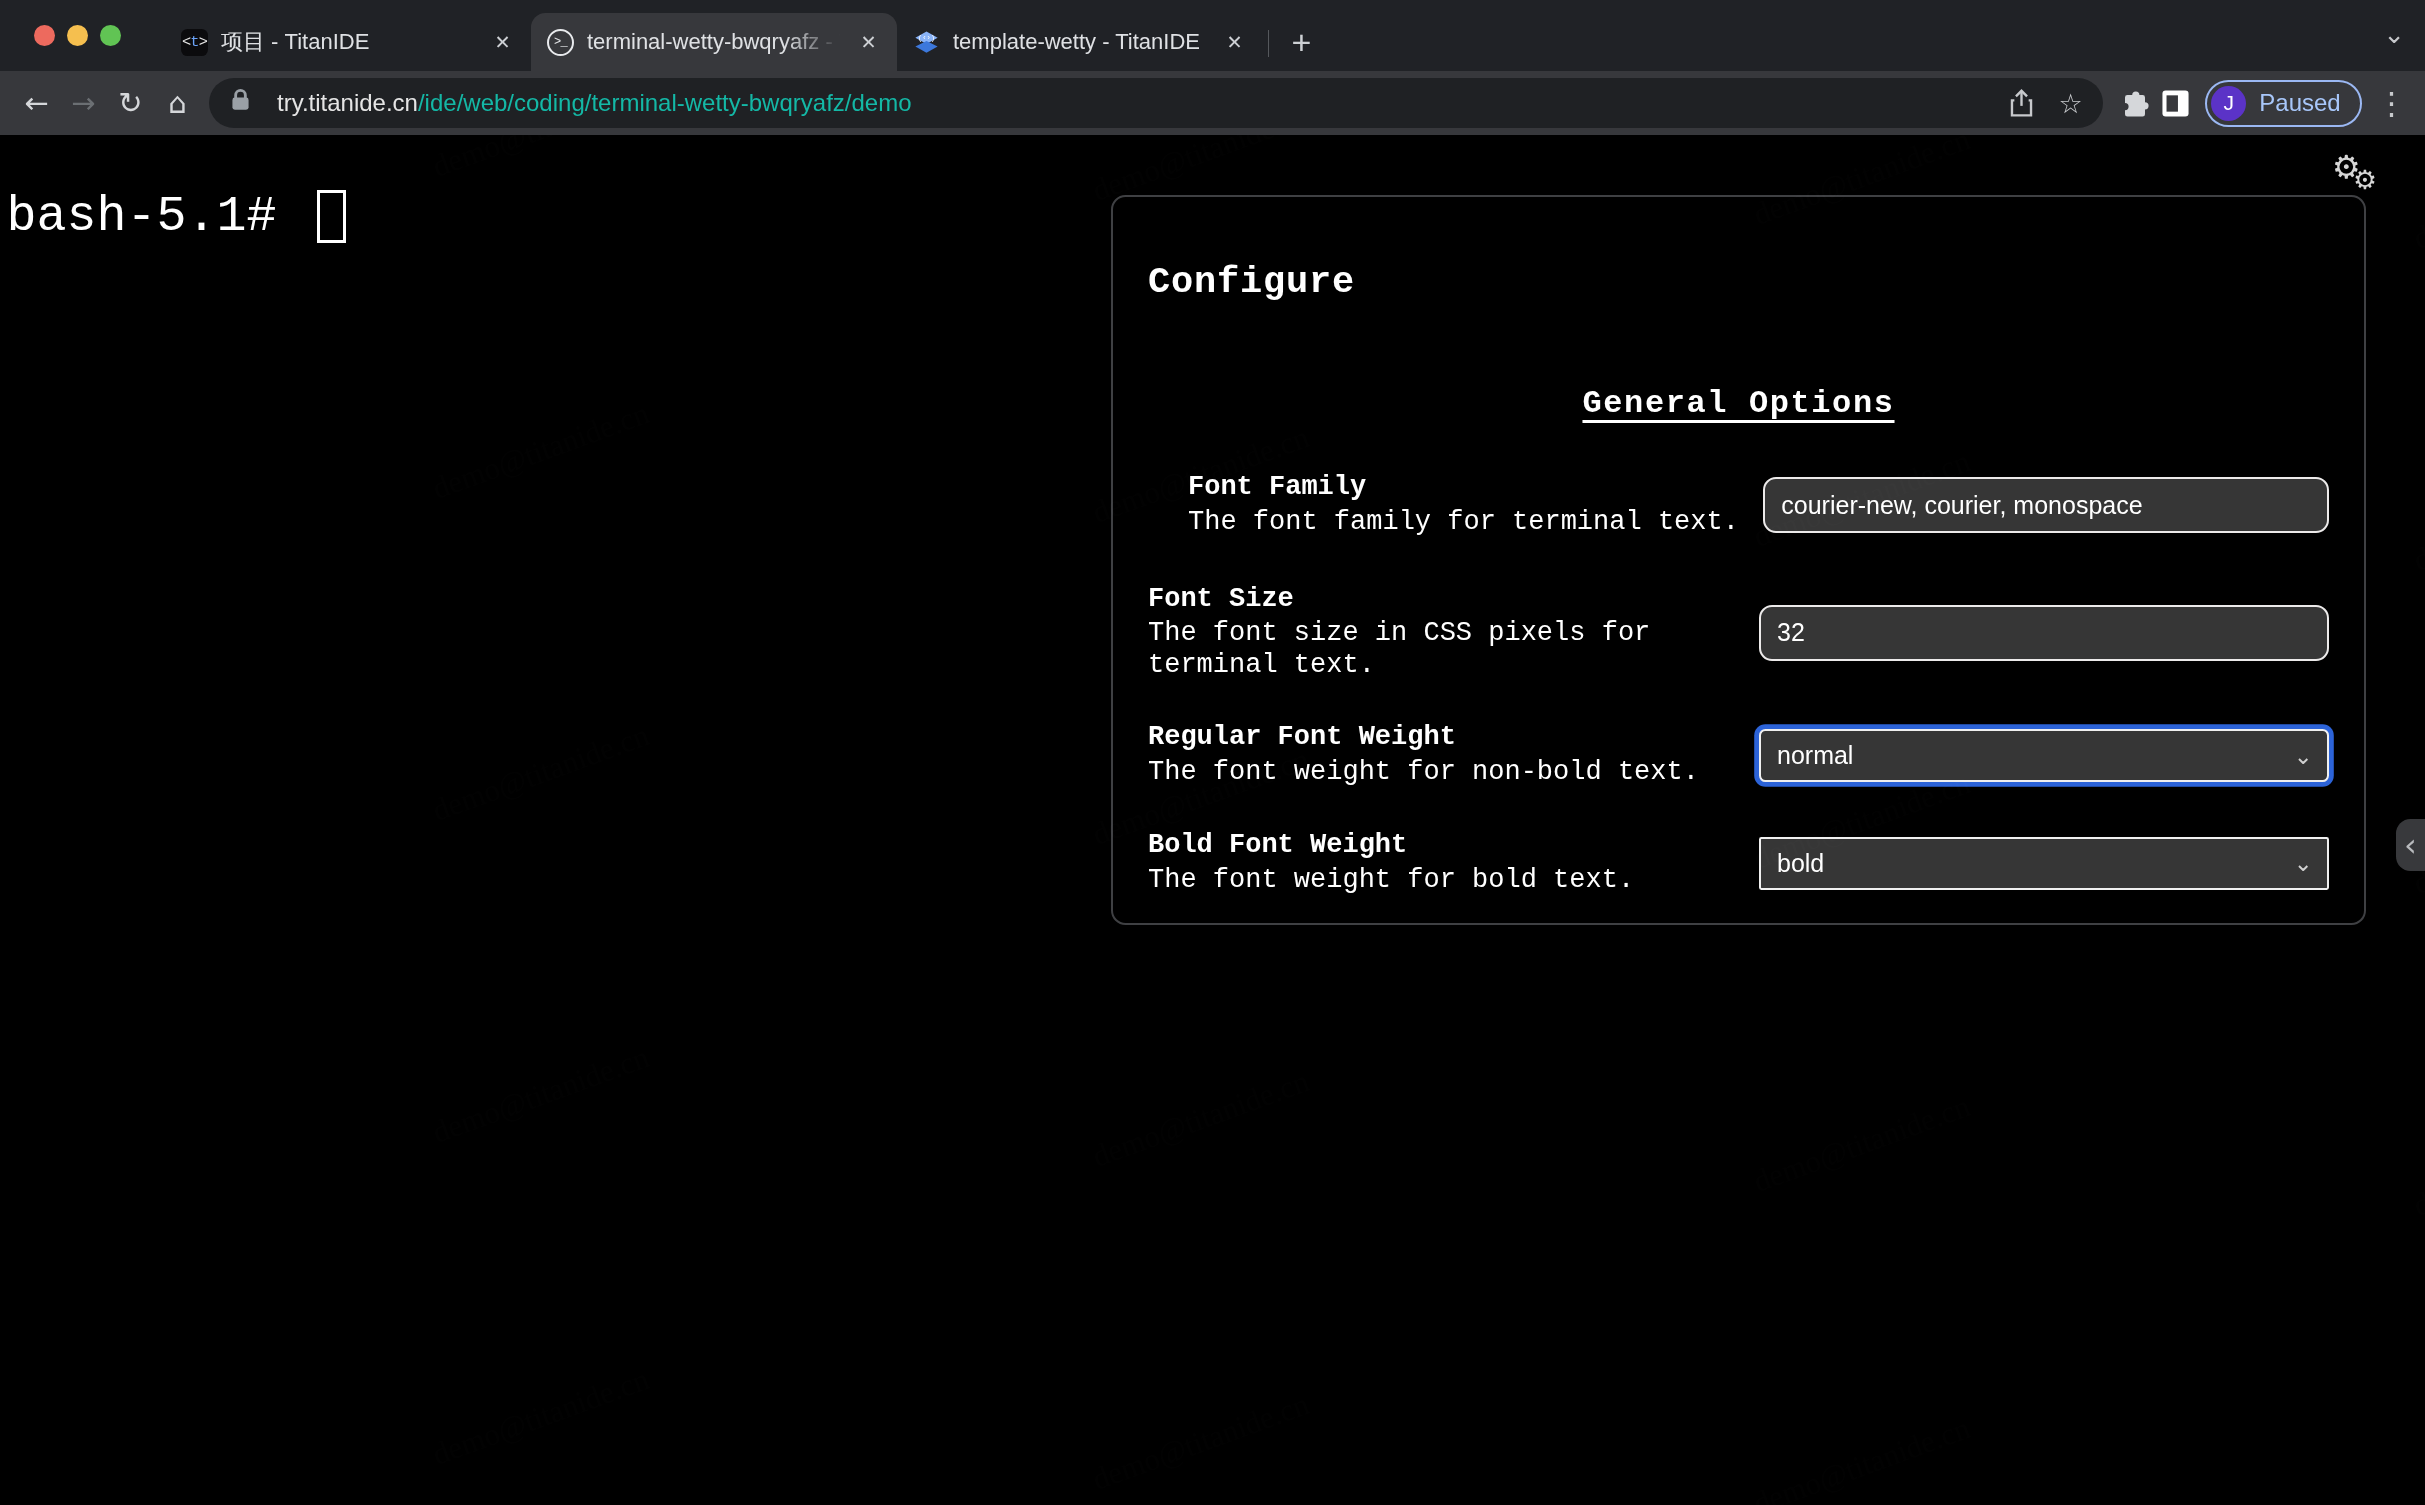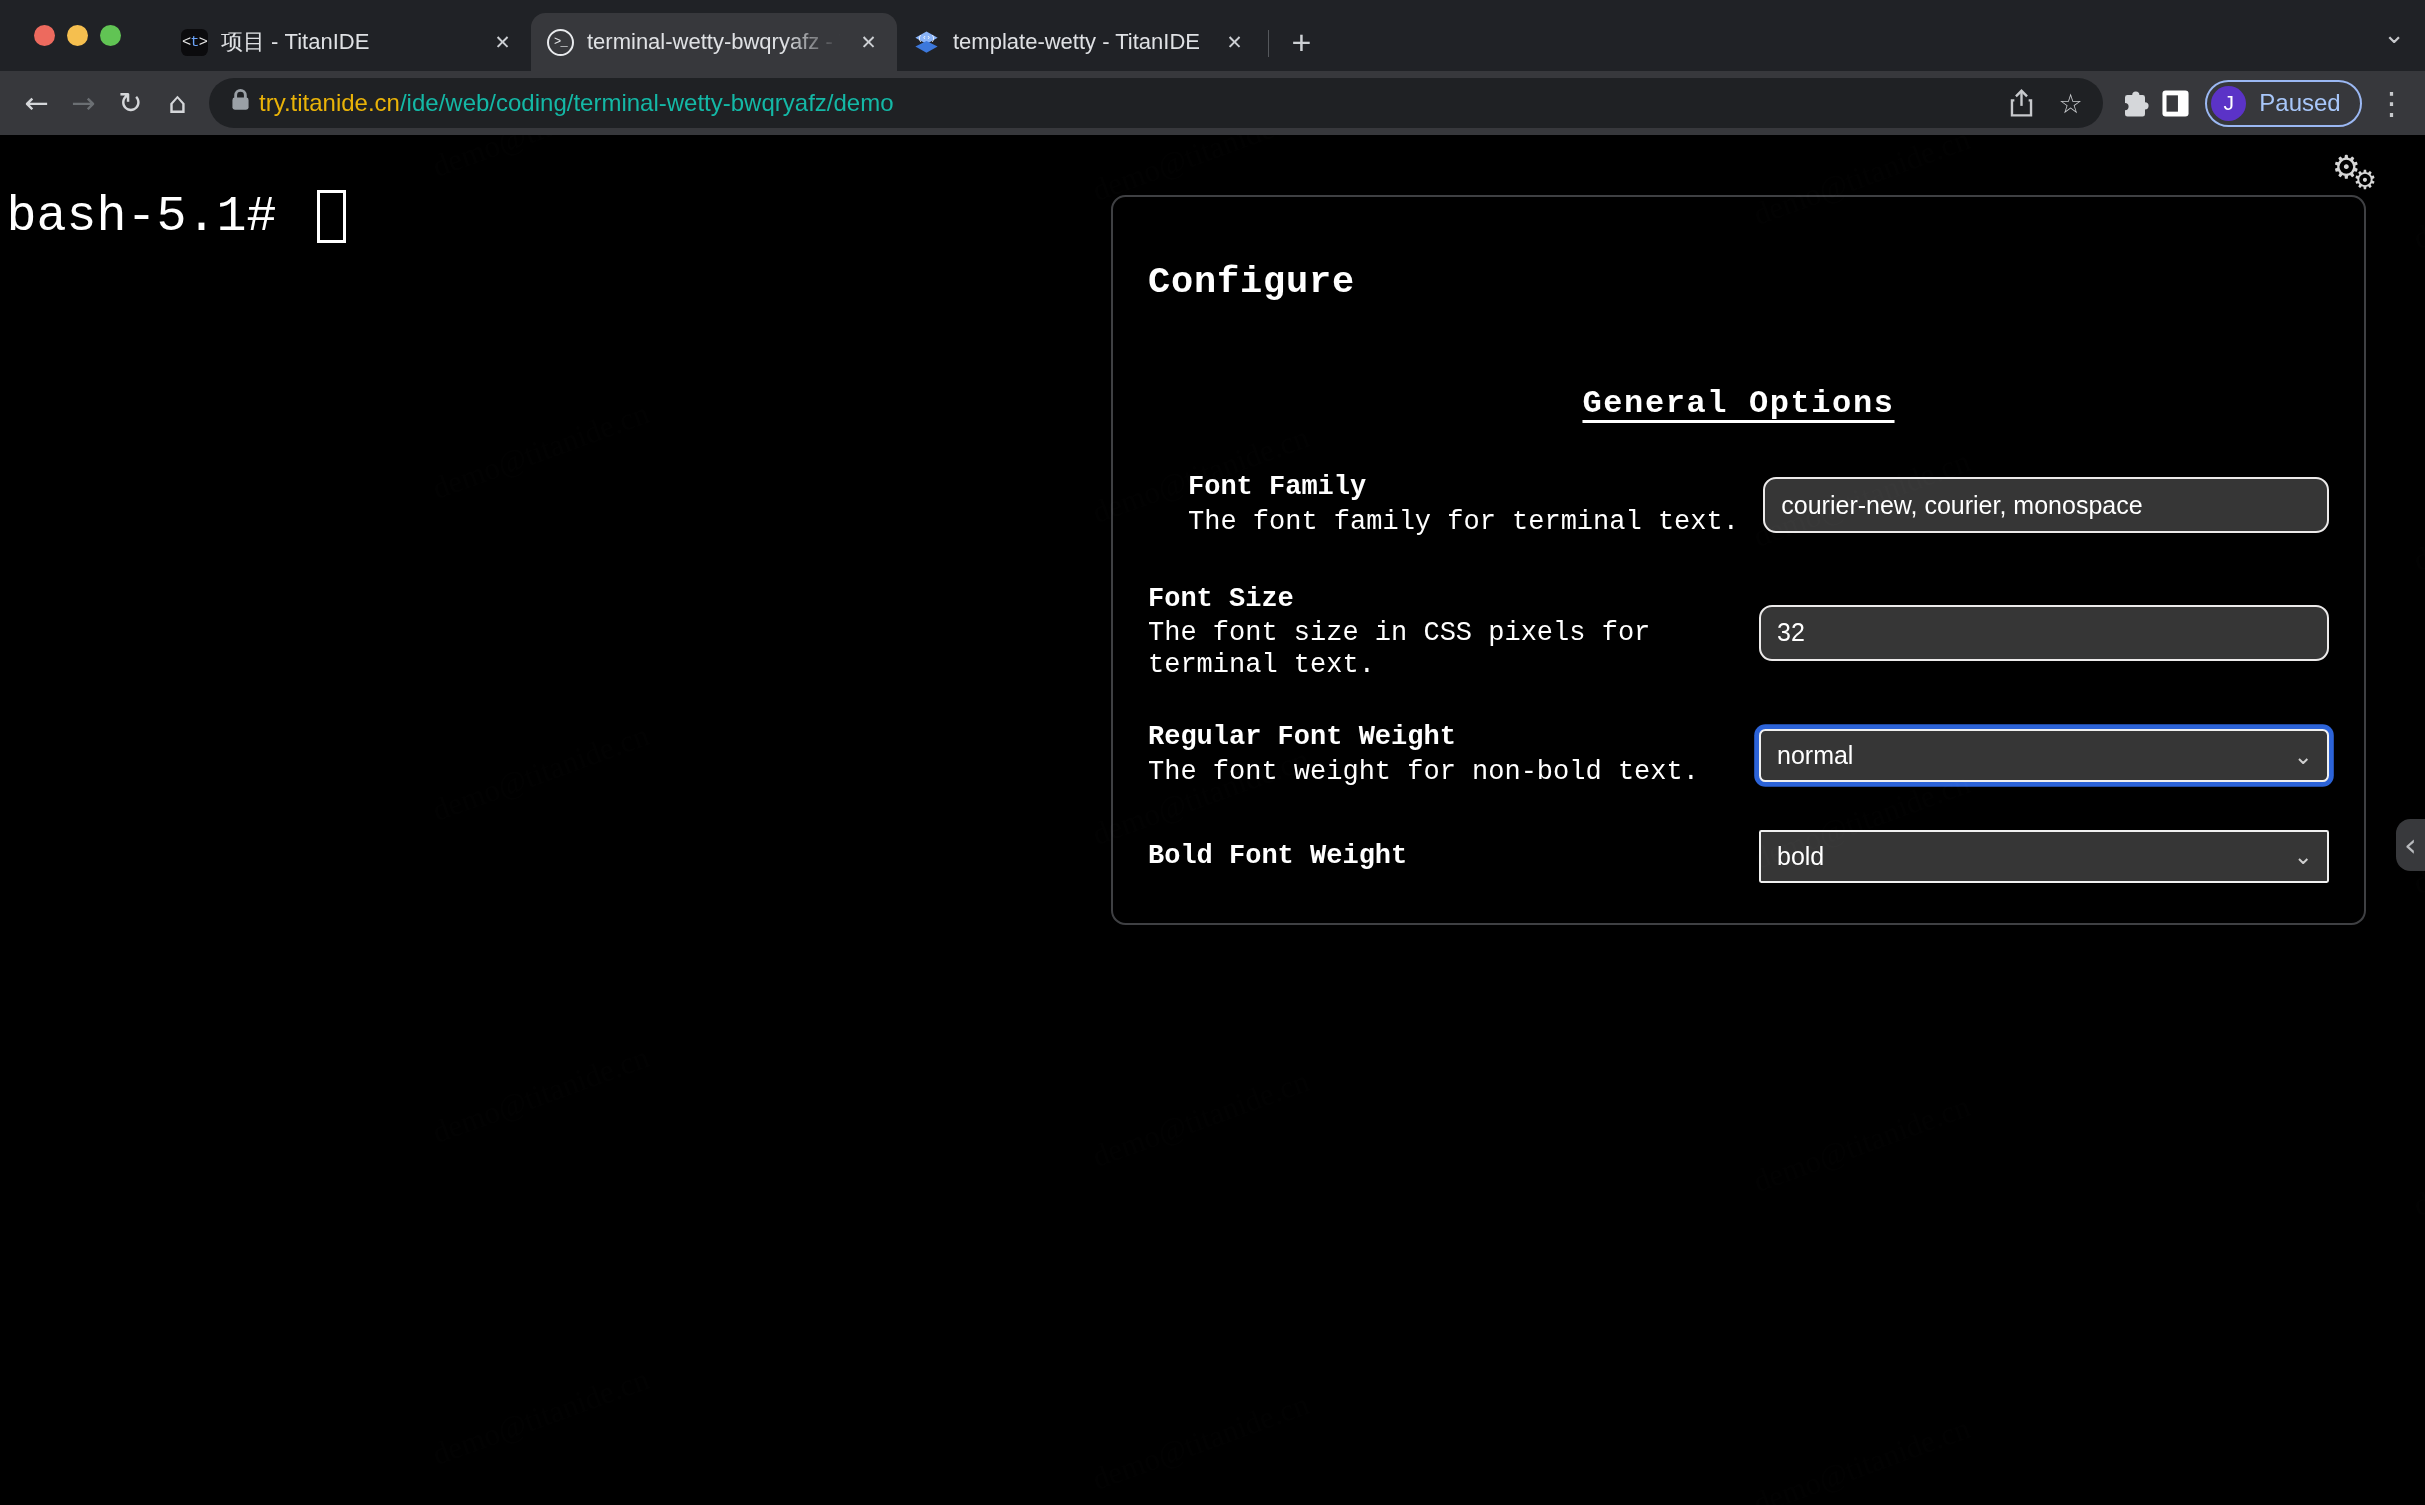--- a/index.html
+++ b/index.html
@@ -32,21 +32,21 @@
   .newtab { width:45px; height:45px; margin:0 0 6.4px 4.8px; display:flex; align-items:center; justify-content:center;
            color:#cdd0d4; font-size:34px; font-weight:300; }
   .strip-menu { position:absolute; right:21px; top:19.3px; color:#c7c9cc; font-size:26px; }
 
   .toolbar { height:64px; background:#37383c; display:flex; align-items:center; padding:0 13px; }
   .navbtn { width:47px; height:47px; display:flex; align-items:center; justify-content:center;
             color:#d5d7da; font-size:29px; border-radius:50%; font-family:"DejaVu Sans",sans-serif; }
   .navbtn.disabled { color:#6b6f73; }
   .urlpill { flex:1; height:50px; background:#1f2124; border-radius:25px; margin:0 8px;
              display:flex; align-items:center; padding:0 11.3px 0 21px; font-size:24px; }
-  .url-host { color:#eab308; margin-left:8px; }
+  .url-host { color:#e5e5e5; margin-left:26px; }
   .url-path { color:#14b8a6; }
   .pill-actions { margin-left:auto; display:flex; align-items:center; gap:6.4px; }
   .pillbtn { width:43px; height:43px; display:flex; align-items:center; justify-content:center;
              color:#c7c9cc; font-size:27px; font-family:"DejaVu Sans",sans-serif; }
   .profile { height:47px; border:2.4px solid #9bb8f3; border-radius:23.4px; display:flex; align-items:center;
              gap:13px; padding:0 19.3px 0 4px; margin:0 8px; }
   .avatar { width:35px; height:35px; border-radius:50%; background:#5b33c7; color:#fff;
             display:flex; align-items:center; justify-content:center; font-size:21px; }
   .profile-label { color:#a8c7fa; font-size:24px; }
 
@@ -218,20 +218,21 @@
       </div>
       <div class="ctl-select focused">
         <span>normal</span>
         <span class="sel-chevron">⌄</span>
       </div>
     </div>
 
     <div class="row row4">
       <div class="field-text">
         <div class="field-label">Bold Font Weight</div>
+        <div class="field-desc">The font weight for bold text.</div>
       </div>
       <div class="ctl-select">
         <span>bold</span>
         <span class="sel-chevron">⌄</span>
       </div>
     </div>
   </div>
 
   <div class="wm-layer">
       <span class="wm" style="left: 427px; top: -24px; opacity: 0.1; transform: rotate(-20deg);">demo@titanide.cn</span>

